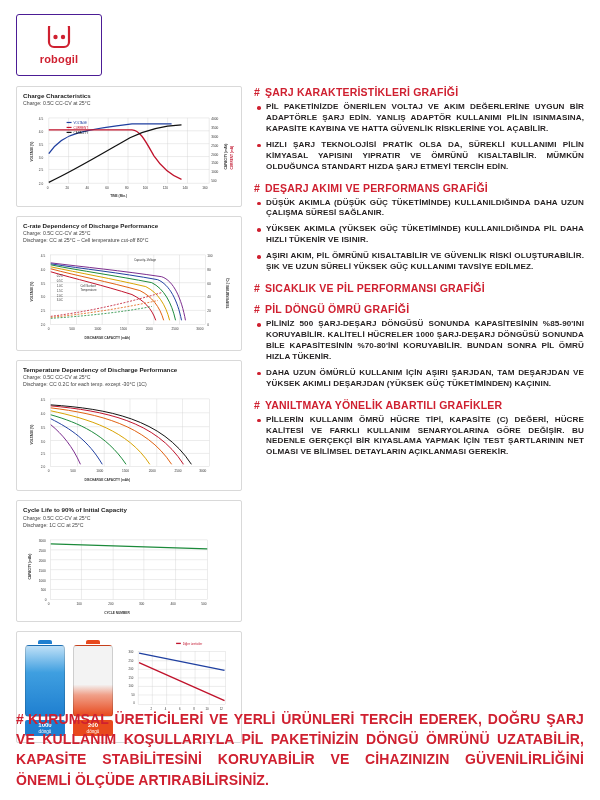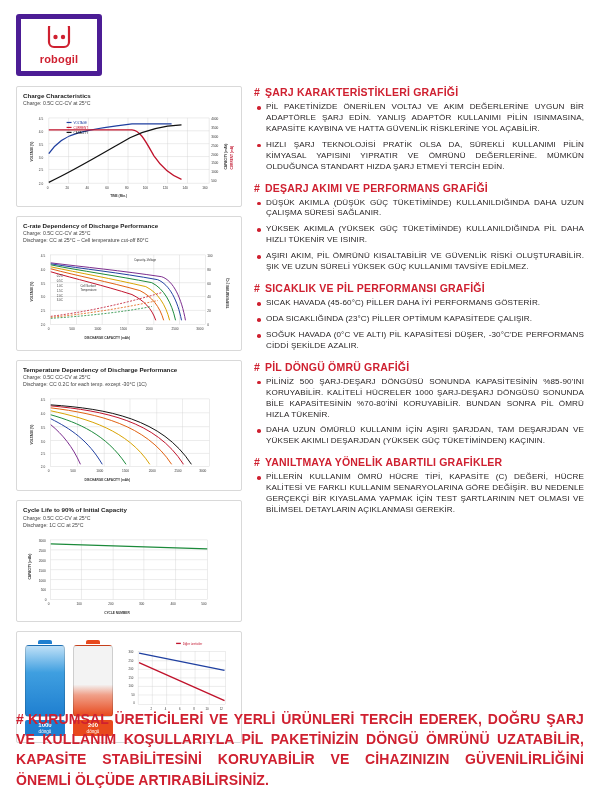--- a/index.html
+++ b/index.html
@@ -9,21 +9,21 @@
     background:#ffffff;
     font-family:"Liberation Sans", sans-serif;
     color:#231f20;
     overflow:hidden;
   }
   .page { position:relative; width:600px; height:800px; padding:14px 16px; }
 
   
   .header { display:flex; align-items:flex-start; gap:10px; margin-bottom:10px; }
   .logo-box {
-    width:86px; height:62px; background:#ffffff; border:5px solid #4c1d95;
+    width:86px; height:62px; background:#ffffff; border:1px solid #4c1d95;
     border-radius:3px; display:flex; flex-direction:column; align-items:center;
     justify-content:center; flex:0 0 auto;
   }
   .logo-mark { width:30px; height:24px; position:relative; }
   .logo-mark svg { display:block; }
   .logo-text { font-size:11px; color:#cf2030; letter-spacing:.2px; margin-top:3px; font-weight:bold;}
   .title {
     color:#cf2030; font-size:21px; font-weight:bold; line-height:1.12;
     letter-spacing:.2px; padding-top:4px;
   }
@@ -45,21 +45,21 @@
   
   .sec { margin-bottom:9px; }
   .sec-head {
     color:#cf2030; font-weight:bold; font-size:10.5px; letter-spacing:.2px;
     margin-bottom:4px; display:flex; gap:5px; align-items:baseline;
   }
   .hash { color:#cf2030; font-weight:bold; }
   ul.bullets { list-style:none; margin:0; padding:0; }
   ul.bullets li {
     position:relative; padding-left:12px; margin-bottom:5px;
-    font-size:8.1px; line-height:1.35; text-align:justify; font-weight:normal;
+    font-size:8.1px; line-height:1.35; text-align:justify; font-weight:bold;
     color:#231f20; letter-spacing:.1px;
   }
   ul.bullets li::before {
     content:""; position:absolute; left:3px; top:4px;
     width:3.6px; height:3.6px; border-radius:50%; background:#cf2030;
   }
 
   
   .battery-card {
     border:1px solid #d9d9d9; background:#fff; border-radius:2px;
@@ -402,46 +402,41 @@
 
     <div class="col-right">
 
       <div class="sec">
         <div class="sec-head">
           <span class="hash">#</span>
           <span>ŞARJ KARAKTERİSTİKLERİ GRAFİĞİ</span>
         </div>
         <ul class="bullets">
           <li>PİL PAKETİNİZDE ÖNERİLEN VOLTAJ VE AKIM DEĞERLERİNE UYGUN BİR ADAPTÖRLE ŞARJ EDİN. YANLIŞ ADAPTÖR KULLANIMI PİLİN ISINMASINA, KAPASİTE KAYBINA VE HATTA GÜVENLİK RİSKLERİNE YOL AÇABİLİR.</li>
-          <li>HIZLI ŞARJ TEKNOLOJİSİ PRATİK OLSA DA, SÜREKLİ KULLANIMI PİLİN KİMYASAL YAPISINI YIPRATIR VE ÖMRÜNÜ DEĞERLERİNE. MÜMKÜN OLDUĞUNCA STANDART HIZDA ŞARJ ETMEYİ TERCİH EDİN.</li>
+          <li>HIZLI ŞARJ TEKNOLOJİSİ PRATİK OLSA DA, SÜREKLİ KULLANIMI PİLİN KİMYASAL YAPISINI YIPRATIR VE ÖMRÜNÜ KISALTABİLİR. MÜMKÜN OLDUĞUNCA STANDART HIZDA ŞARJ ETMEYİ TERCİH EDİN.</li>
         </ul>
       </div>
 
       <div class="sec">
         <div class="sec-head">
           <span class="hash">#</span>
           <span>DEŞARJ AKIMI VE PERFORMANS GRAFİĞİ</span>
         </div>
         <ul class="bullets">
           <li>DÜŞÜK AKIMLA (DÜŞÜK GÜÇ TÜKETİMİNDE) KULLANILDIĞINDA DAHA UZUN ÇALIŞMA SÜRESİ SAĞLANIR.</li>
           <li>YÜKSEK AKIMLA (YÜKSEK GÜÇ TÜKETİMİNDE) KULLANILDIĞINDA PİL DAHA HIZLI TÜKENİR VE ISINIR.</li>
           <li>AŞIRI AKIM, PİL ÖMRÜNÜ KISALTABİLİR VE GÜVENLİK RİSKİ OLUŞTURABİLİR. ŞIK VE UZUN SÜRELİ YÜKSEK GÜÇ KULLANIMI TAVSİYE EDİLMEZ.</li>
         </ul>
       </div>
 
       <div class="sec">
         <div class="sec-head">
           <span class="hash">#</span>
           <span>SICAKLIK VE PİL PERFORMANSI GRAFİĞİ</span>
         </div>
-        <ul class="bullets">
-          <li>SICAK HAVADA (45-60°C) PİLLER DAHA İYİ PERFORMANS GÖSTERİR.</li>
-          <li>ODA SICAKLIĞINDA (23°C) PİLLER OPTİMUM KAPASİTEDE ÇALIŞIR.</li>
-          <li>SOĞUK HAVADA (0°C VE ALTI) PİL KAPASİTESİ DÜŞER, -30°C'DE PERFORMANS CİDDİ ŞEKİLDE AZALIR.</li>
-        </ul>
       </div>
 
       <div class="sec">
         <div class="sec-head">
           <span class="hash">#</span>
           <span>PİL DÖNGÜ ÖMRÜ GRAFİĞİ</span>
         </div>
         <ul class="bullets">
           <li>PİLİNİZ 500 ŞARJ-DEŞARJ DÖNGÜSÜ SONUNDA KAPASİTESİNİN %85-90'INI KORUYABİLİR. KALİTELİ HÜCRELER 1000 ŞARJ-DEŞARJ DÖNGÜSÜ SONUNDA BİLE KAPASİTESİNİN %70-80'İNİ KORUYABİLİR. BUNDAN SONRA PİL ÖMRÜ HIZLA TÜKENİR.</li>
           <li>DAHA UZUN ÖMÜRLÜ KULLANIM İÇİN AŞIRI ŞARJDAN, TAM DEŞARJDAN VE YÜKSEK AKIMLI DEŞARJDAN (YÜKSEK GÜÇ TÜKETİMİNDEN) KAÇININ.</li>

